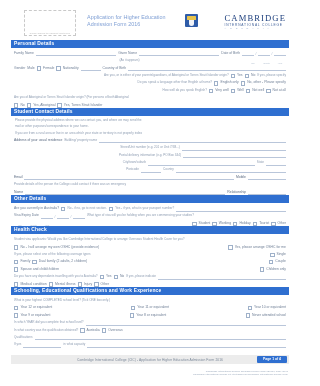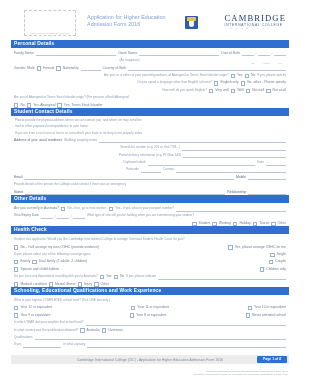--- a/index.html
+++ b/index.html
@@ -48,21 +48,20 @@
     flex: 1;
   }
   .title-block div {
     font-size: 5.4px;
     color: #7f9fd4;
     line-height: 7.4px;
     letter-spacing: 0.05px;
   }
   .brand {
     display: flex;
-    align-items: center;
     padding-top: 4px;
     padding-right: 2px;
     gap: 24px;
   }
   .crest {
     width: 13px; height: 13px;
     background: #2f5ca8;
     border-radius: 1px;
     position: relative;
     margin-right: 3px;

